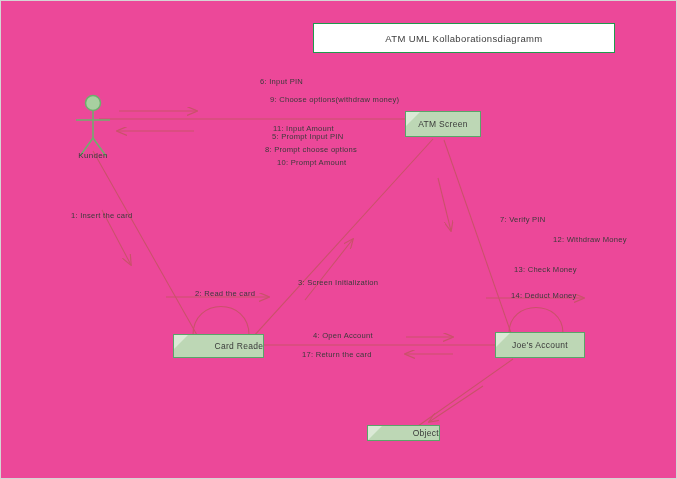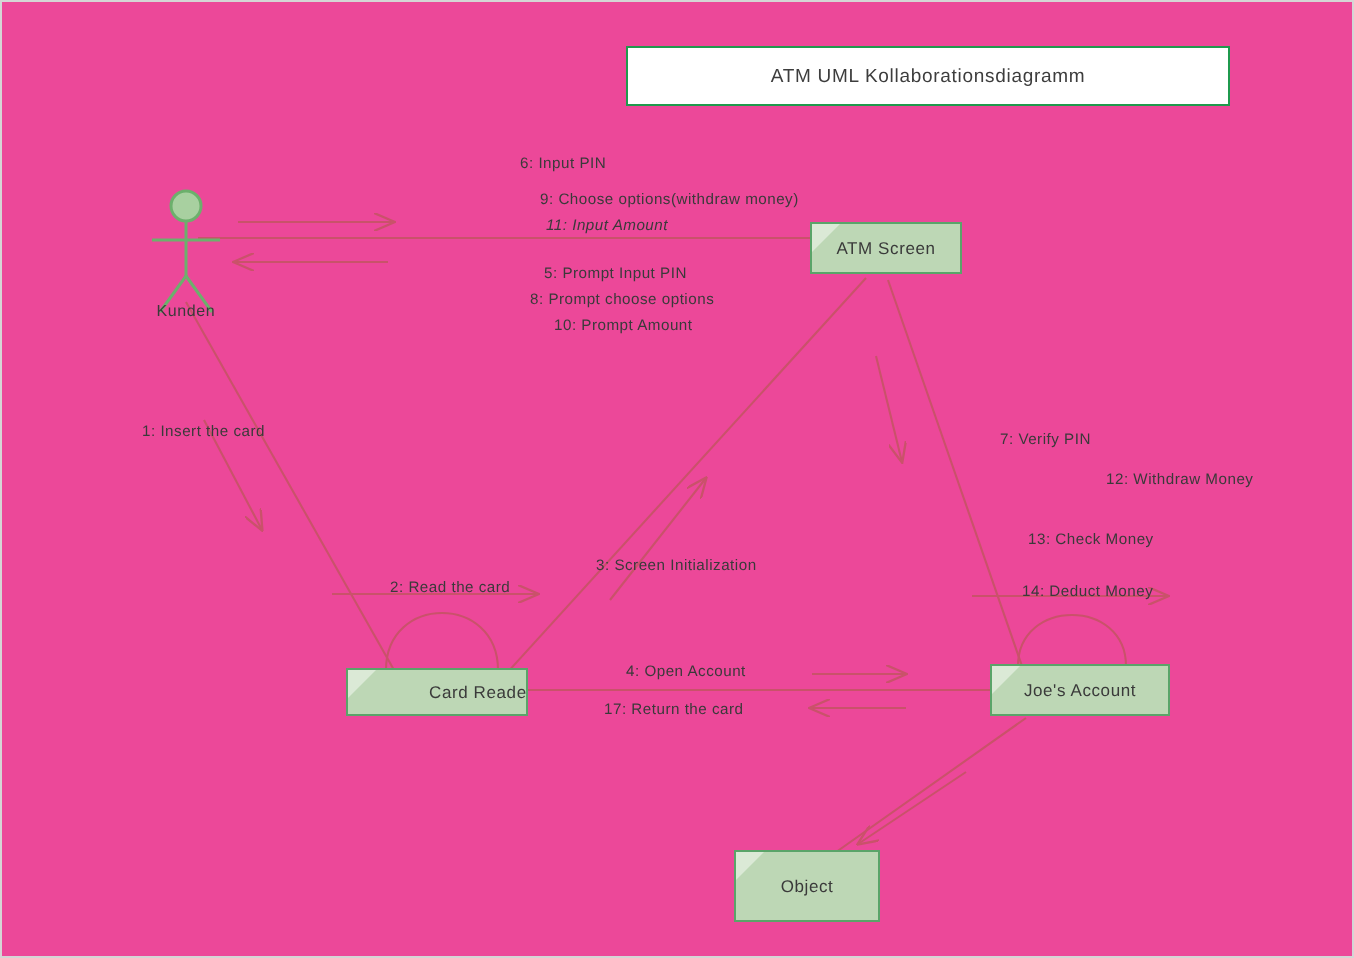--- a/index.html
+++ b/index.html
@@ -169,27 +169,27 @@
   </div>
 
   <div class="obj-box" style="left:172px; top:333px; width:91px; height:24px;padding-left:44px;">
     <span class="obj-label">Card Reader</span>
   </div>
 
   <div class="obj-box" style="left:494px; top:331px; width:90px; height:26px;text-align:right;">
     <span class="obj-label">Joe's Account</span>
   </div>
 
-  <div class="obj-box" style="left:366px; top:424px; width:73px; height:36px;">
+  <div class="obj-box" style="left:366px; top:424px; width:73px; height:16px;justify-content:flex-end;">
     <span class="obj-label">Object</span>
   </div>
 
   <div class="msg" style="left:246px; top:76px;">6: Input PIN</div>
   <div class="msg" style="left:224px; top:94px;margin-left:32px;">9: Choose options(withdraw money)</div>
-  <div class="msg" style="left:259px; top:107px;font-style:italic;">11: Input Amount</div>
+  <div class="msg" style="left:259px; top:123px;">11: Input Amount</div>
 
   <div class="msg" style="left:258px; top:131px;">5: Prompt Input PIN</div>
   <div class="msg" style="left:251px; top:144px;">8: Prompt choose options</div>
   <div class="msg" style="left:263px; top:157px;">10: Prompt Amount</div>
 
   <div class="msg" style="left:57px; top:210px;">1: Insert the card</div>
 
   <div class="msg" style="left:181px; top:288px;">2: Read the card</div>
 
   <div class="msg" style="left:284px; top:277px;">3: Screen Initialization</div>

